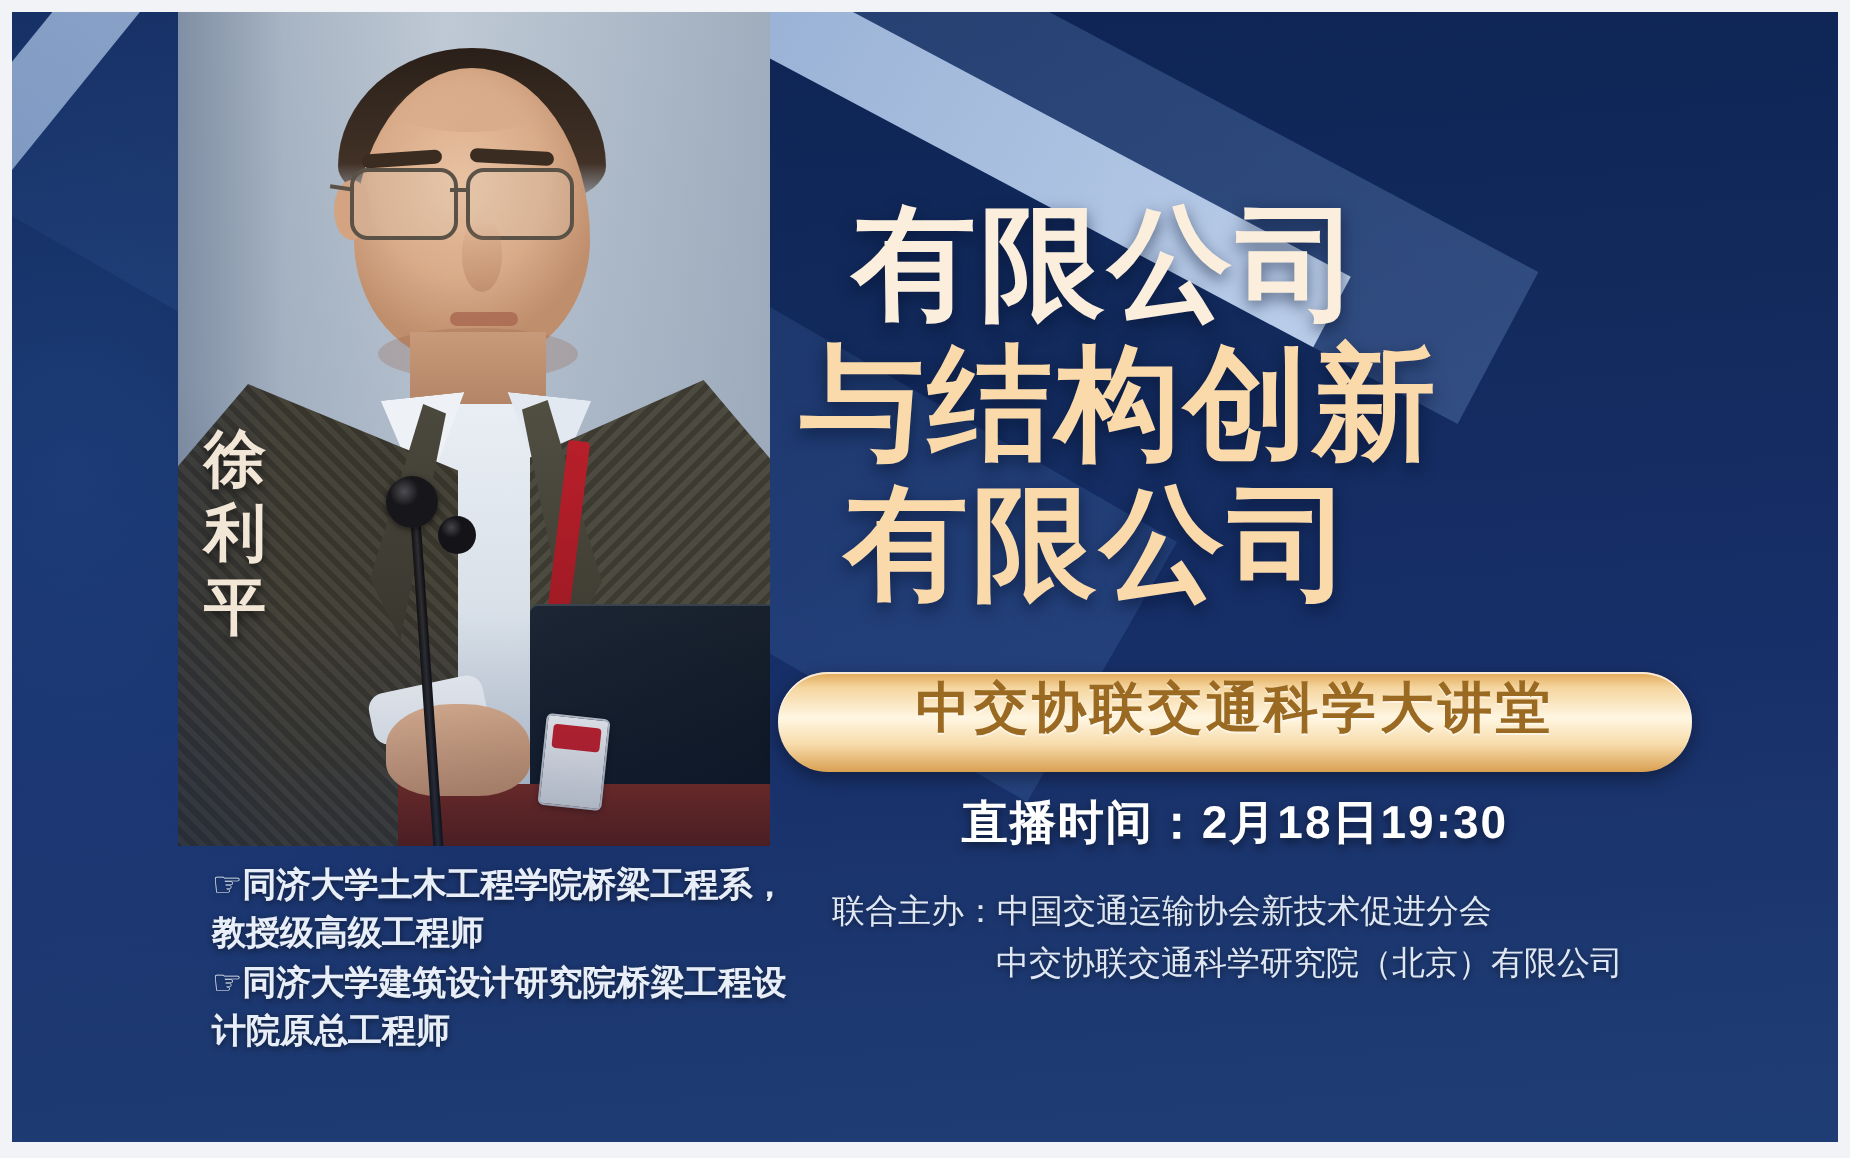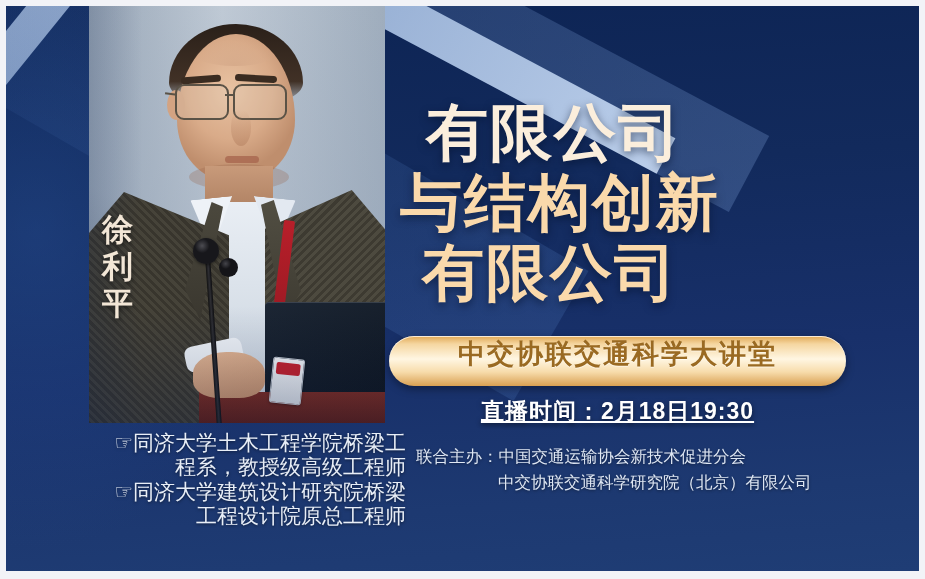--- a/index.html
+++ b/index.html
@@ -172,23 +172,22 @@
     position:absolute;left:89px;top:205px;width:46px;
     color:#f2e6d6;font-size:31px;line-height:37px;font-weight:700;
     letter-spacing:1px;text-align:center;
     text-shadow:0 2px 5px rgba(0,0,0,.55);
   }
   #speaker-name span{display:block;}
 
   
   #credentials{
     position:absolute;left:100px;top:425px;width:300px;
-    color:#e8eef7;font-size:21px;line-height:24px;font-weight:400;
+    color:#e8eef7;font-size:17px;line-height:24px;font-weight:700;
     text-shadow:0 1px 3px rgba(0,0,0,.5);
-    text-align:right;
   }
   #credentials .cred{margin:0 0 1px 0;}
 
   
   #title-block{position:absolute;left:384px;top:92px;width:520px;}
   .title-line{
     font-weight:700;letter-spacing:2px;white-space:nowrap;
     font-size:62px;line-height:70px;
     text-shadow:0 3px 8px rgba(4,14,40,.55);
   }
@@ -207,21 +206,20 @@
   #pill-text{
     color:#9a6a22;font-size:27px;font-weight:700;letter-spacing:2px;
     text-shadow:0 1px 0 rgba(255,255,255,.55);
   }
 
   
   #livetime{
     position:absolute;left:383px;top:390px;width:457px;text-align:center;
     color:#ffffff;font-size:23px;font-weight:700;letter-spacing:1px;
     text-shadow:0 2px 5px rgba(0,0,0,.5);
-    text-decoration:underline;
   }
 
   
   #organizers{
     position:absolute;left:410px;top:437px;width:470px;
     color:#dfe7f3;font-size:16.5px;line-height:26px;font-weight:400;
     text-shadow:0 1px 3px rgba(0,0,0,.45);
   }
   #organizers .org-line2{padding-left:82px;}
 </style>

